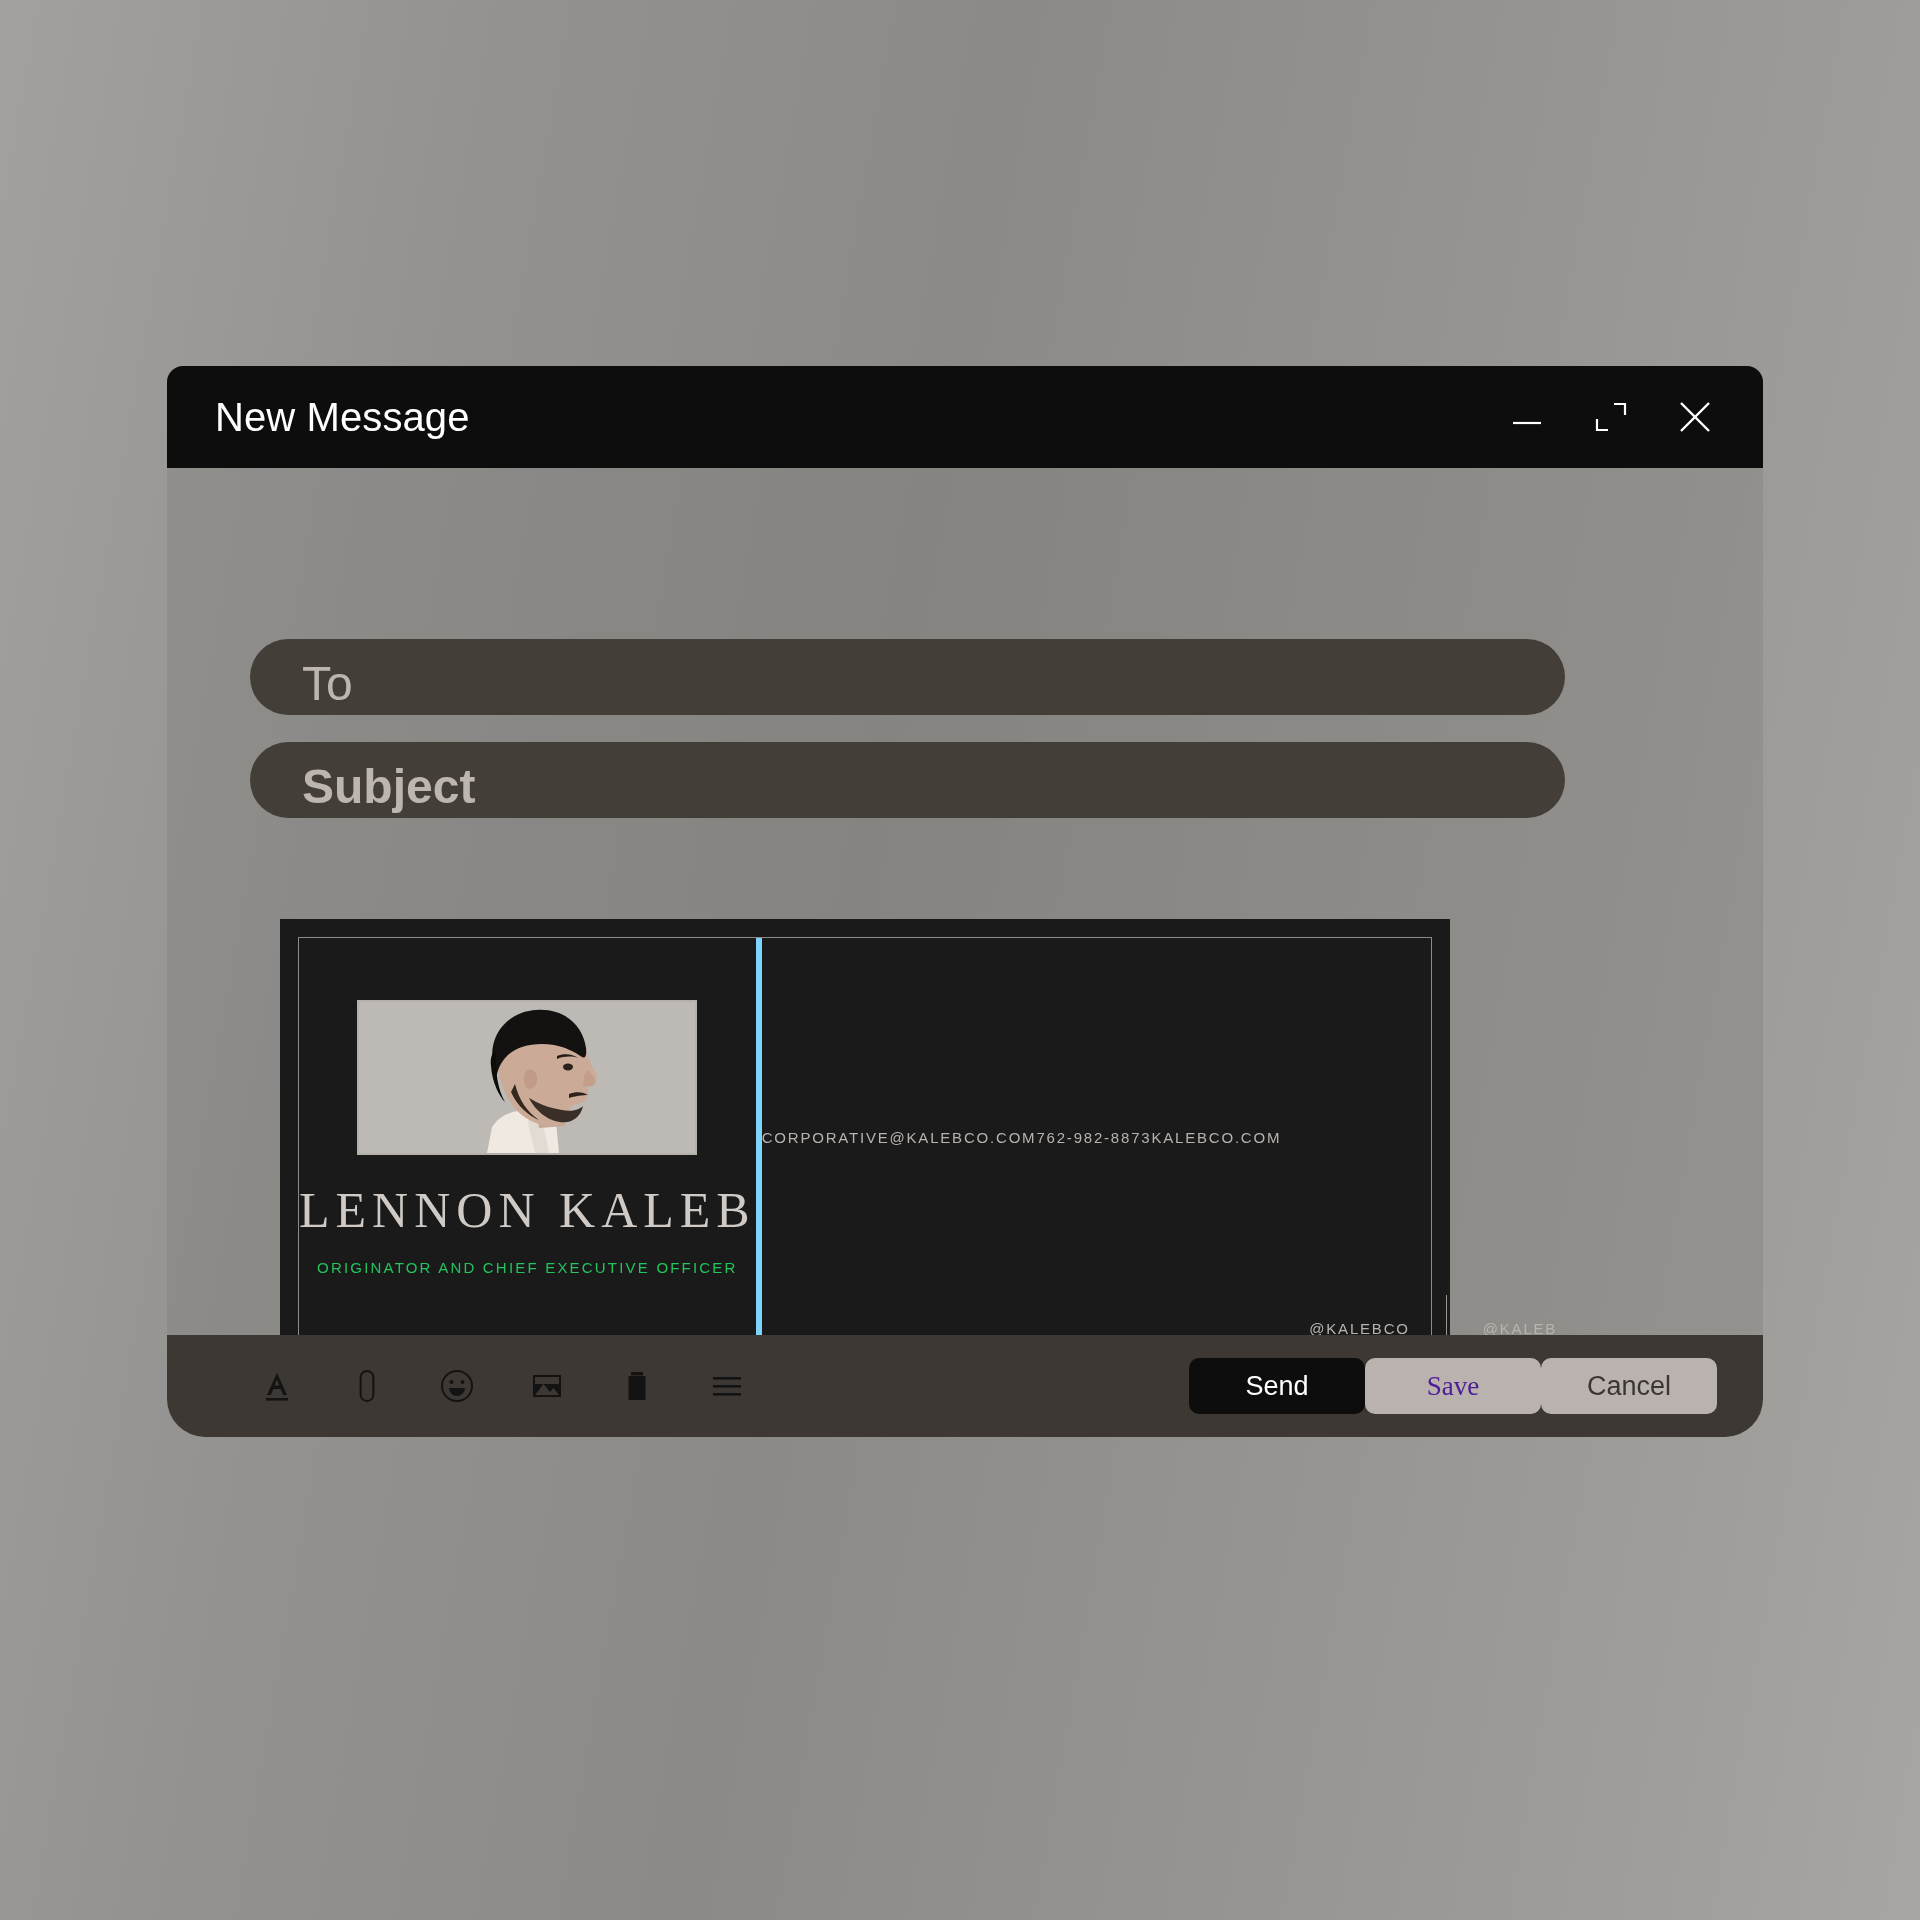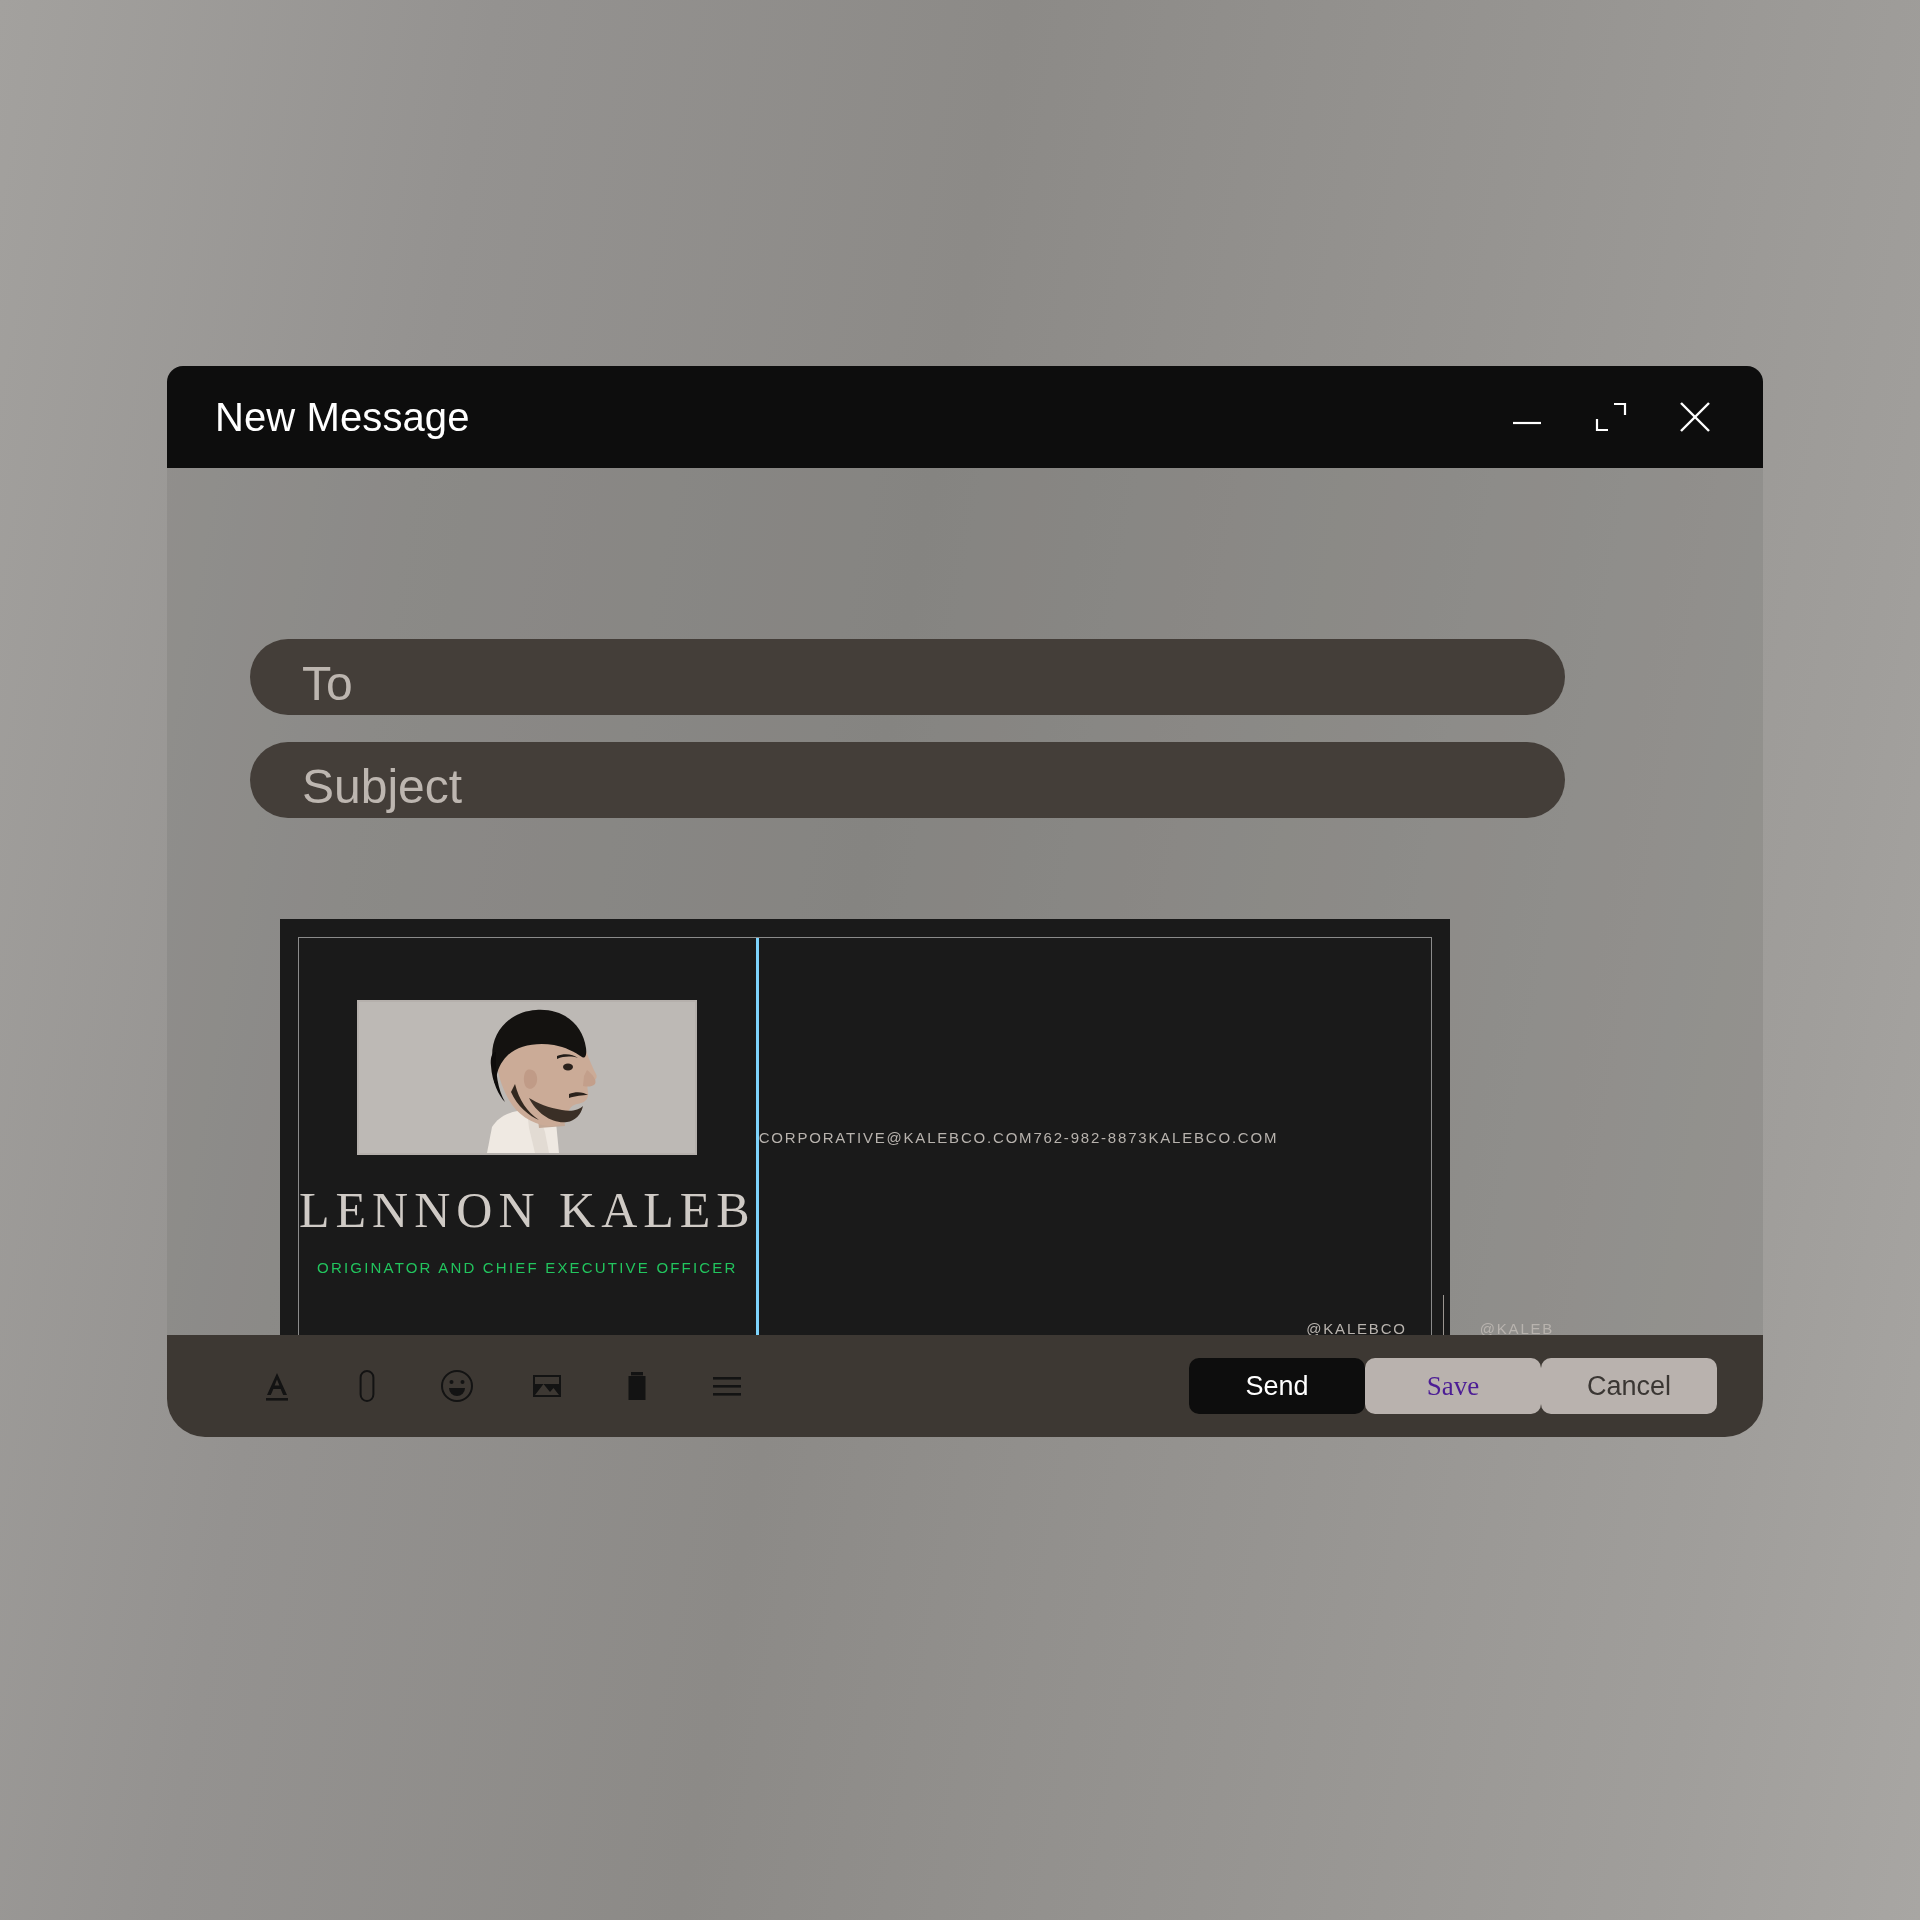--- a/index.html
+++ b/index.html
@@ -74,21 +74,21 @@
     height: 76px;
     background: #443e39;
     border-radius: 38px;
     display: flex;
     align-items: center;
     padding-left: 52px;
     box-sizing: border-box;
     cursor: text;
   }
   #field-to { top: 171px; }
-  #field-subject { top: 274px; }
+  #field-subject { top: 274px; font-weight: bold; }
   .field-placeholder {
     color: #bdb6b0;
     font-size: 48px;
     margin-top: 12px;
   }
 
   
   #business-card {
     position: absolute;
     left: 113px;
@@ -101,21 +101,21 @@
   }
   #card-inner {
     width: 100%;
     height: 100%;
     border: 1px solid #8b8b8b;
     display: flex;
     box-sizing: border-box;
   }
   #card-left {
     width: 690px;
-    border-right: 3px solid #7dd3fc;
+    border-right: 6px solid #7dd3fc;
     display: flex;
     flex-direction: column;
     align-items: center;
     justify-content: center;
     box-sizing: border-box;
   }
   #card-photo {
     width: 340px;
     height: 155px;
     border: 2px solid #b5b0ac;

